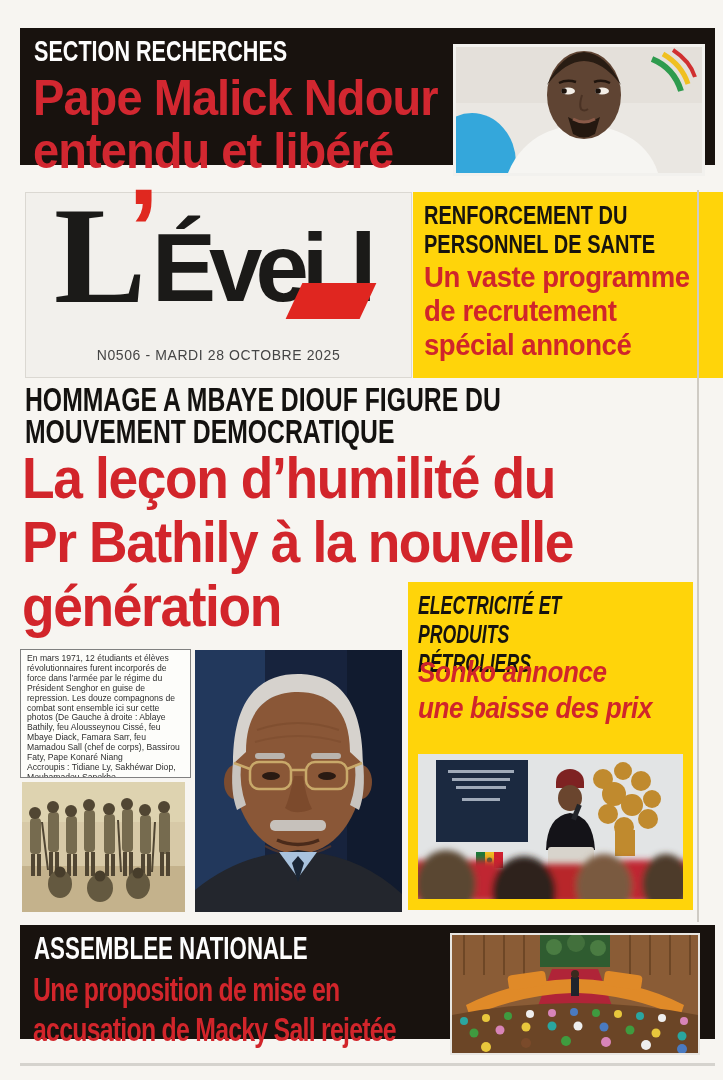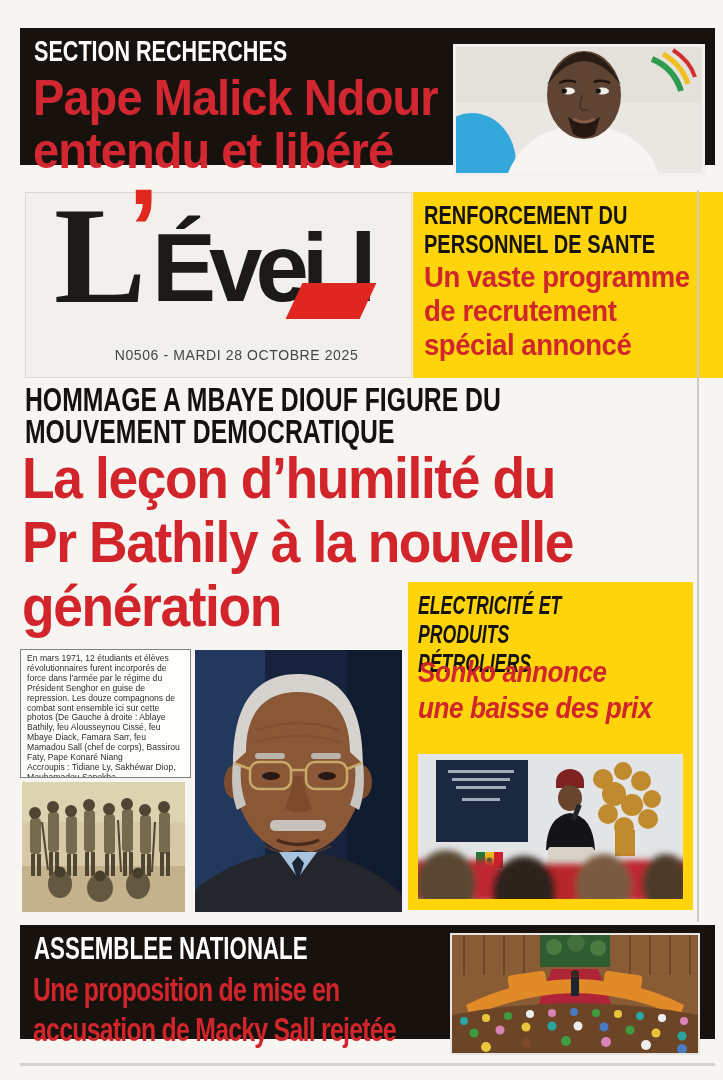--- a/index.html
+++ b/index.html
@@ -16,21 +16,21 @@
   .tb-photo{left:433px;top:16px;width:246px;height:126px;border:3px solid #f2f1ee;background:#e9e6e1;}
 
   
   .masthead{left:25px;top:192px;width:385px;height:184px;background:#f2f0ec;border:1px solid #dbd8d2;}
   .logo{left:28px;top:0;width:340px;height:150px;}
   .logo-l{left:0;top:-6px;font-family:"Liberation Serif",serif;font-weight:bold;font-size:138px;line-height:1;color:#1b1a18;}
   .logo-apos{left:74px;top:-20px;font-weight:bold;font-size:112px;line-height:1;color:#e0281f;}
   .logo-main{left:98px;top:27px;font-weight:bold;font-size:96px;line-height:1;letter-spacing:-7px;color:#1b1a18;}
   .logo-last{left:296px;top:27px;font-weight:bold;font-size:96px;line-height:1;color:#1b1a18;z-index:1;}
   .logo-dash{left:240px;top:90px;width:74px;height:36px;background:#e02620;transform:skewX(-25deg);z-index:2;}
-  .issue-line{left:18px;bottom:14px;width:100%;text-align:center;font-size:14px;letter-spacing:0.6px;color:#454545;}
+  .issue-line{left:0;bottom:14px;width:100%;text-align:center;font-size:14px;letter-spacing:0.6px;color:#454545;}
 
   
   .ybox{background:#ffd40a;}
   .health-box{left:413px;top:192px;width:280px;height:186px;padding-left:40px;}
   .hb-kicker{left:11px;top:9px;color:#16130f;font-weight:bold;font-size:26px;line-height:29px;transform:scaleX(0.77);}
   .hb-head{left:11px;top:68px;color:#d0252b;font-weight:bold;font-size:29px;line-height:34px;letter-spacing:-0.5px;transform:scaleX(0.95);}
   .energy-box{left:408px;top:582px;width:285px;height:328px;font-style:italic;}
   .eb-kicker{left:10px;top:9px;color:#16130f;font-weight:bold;font-size:26px;line-height:29px;transform:scaleX(0.68);}
   .eb-head{left:10px;top:72px;color:#d0252b;font-weight:bold;font-size:30px;line-height:36px;letter-spacing:-0.5px;transform:scaleX(0.87);}
   .eb-photo{left:10px;top:172px;width:265px;height:145px;background:#e2e4e5;}

